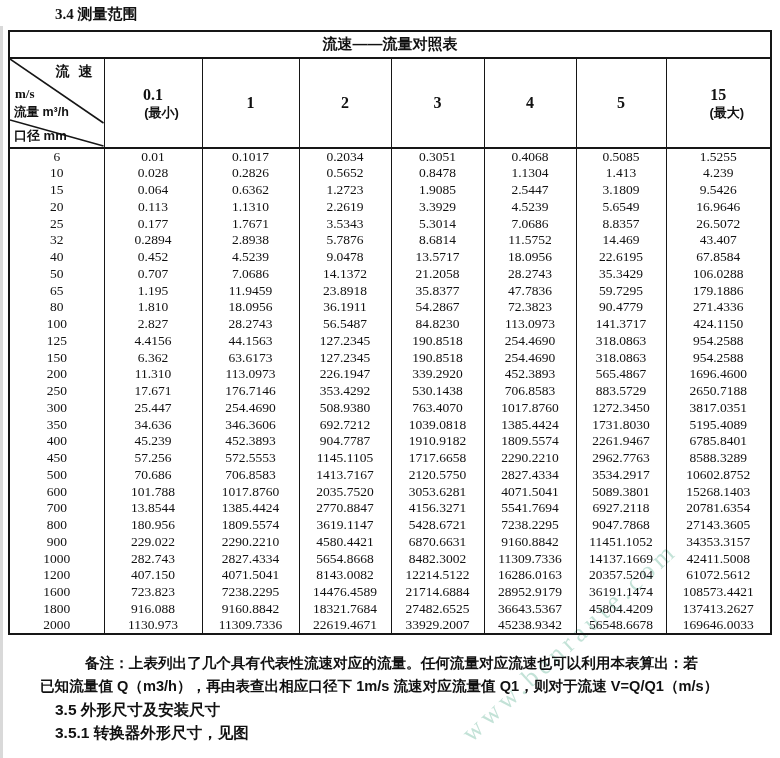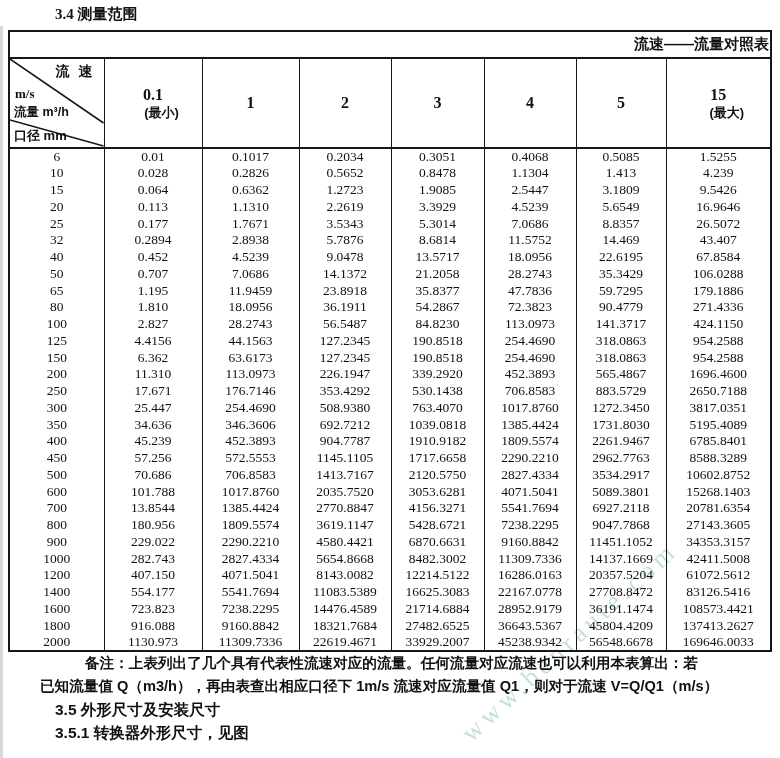--- a/index.html
+++ b/index.html
@@ -26,21 +26,21 @@
     color:rgba(96,178,150,0.38); z-index:0;
   }
   table.tbl {
     position:absolute; left:8px; top:30px; width:762px;
     border-collapse:collapse; table-layout:fixed;
     border:2px solid #161616; z-index:1;
   }
   td { overflow:hidden; }
   .title-cell {
     border-bottom:2px solid #161616;
-    height:23px; text-align:right; vertical-align:middle;
+    height:23px; text-align:center; vertical-align:middle;
     font-size:15px; font-weight:bold;
   }
   tr.hdr td {
     border:1px solid #161616; border-bottom:2px solid #161616;
     height:88px; text-align:center; vertical-align:middle;
     font-weight:bold; padding:0;margin-left:47px;
   }
   tr.hdr .hval { font-family:"Liberation Serif", serif; font-size:16px; line-height:1.25; }
   tr.hdr .hnote { font-size:13px; line-height:1.2;padding-left:17px; }
   .corner { position:relative; width:100%; height:88px; }
@@ -379,30 +379,20 @@
         <td>1200</td>
         <td>407.150</td>
         <td>4071.5041</td>
         <td>8143.0082</td>
         <td>12214.5122</td>
         <td>16286.0163</td>
         <td>20357.5204</td>
         <td>61072.5612</td>
       </tr>
       <tr>
-        <td>1400</td>
-        <td>554.177</td>
-        <td>5541.7694</td>
-        <td>11083.5389</td>
-        <td>16625.3083</td>
-        <td>22167.0778</td>
-        <td>27708.8472</td>
-        <td>83126.5416</td>
-      </tr>
-      <tr>
         <td>1600</td>
         <td>723.823</td>
         <td>7238.2295</td>
         <td>14476.4589</td>
         <td>21714.6884</td>
         <td>28952.9179</td>
         <td>36191.1474</td>
         <td>108573.4421</td>
       </tr>
       <tr>

